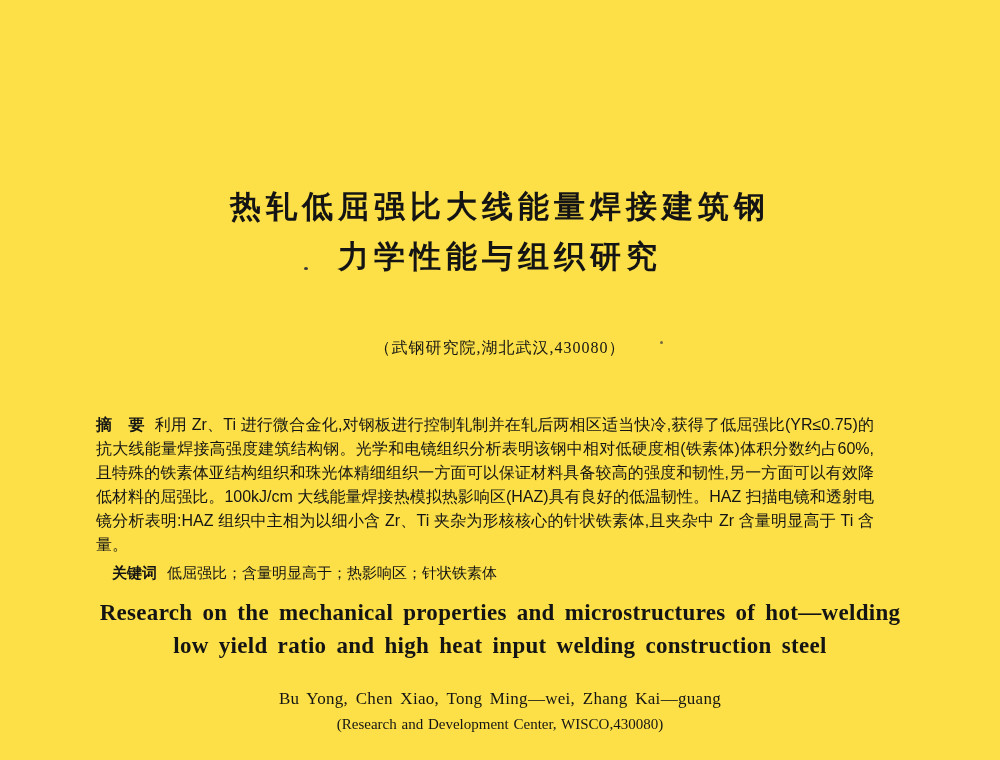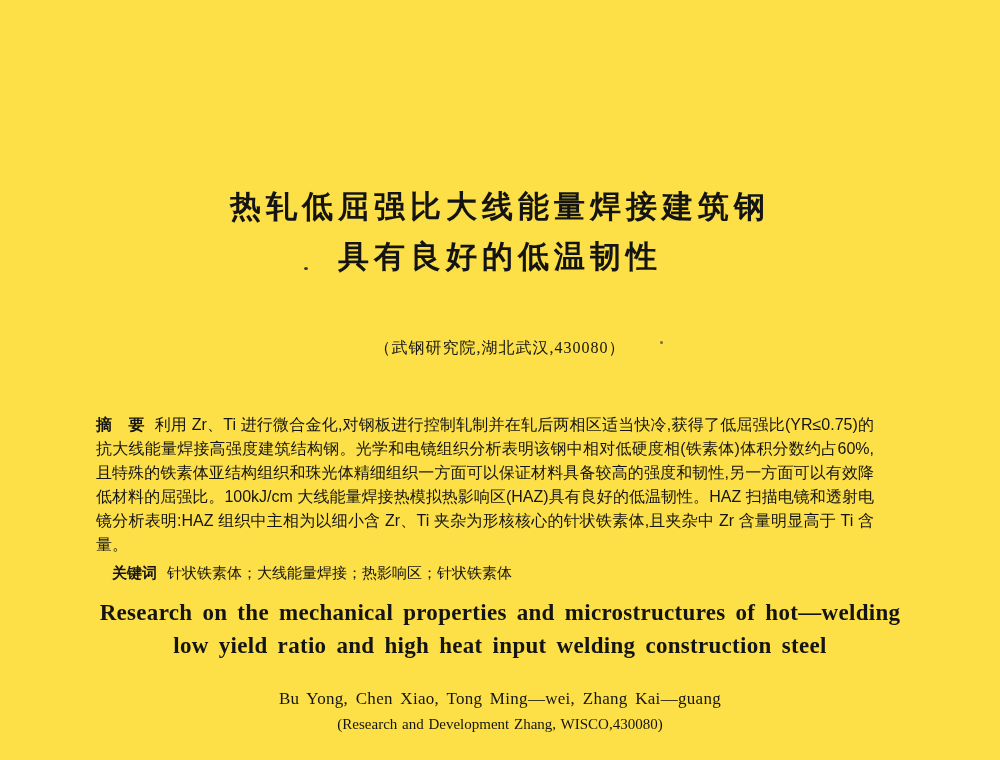--- a/index.html
+++ b/index.html
@@ -104,38 +104,38 @@
   .speck-1 { left: 304px; top: 267px; width: 4px; height: 3px; }
   .speck-2 { left: 660px; top: 341px; width: 3px; height: 3px; opacity: .7; }
 </style>
 </head>
 <body>
 
 <div class="page">
 
   <div class="centered zh-title">热轧低屈强比大线能量焊接建筑钢</div>
 
-  <div class="centered zh-title zh-title-2">具有良好的低温韧性</div>
+  <div class="centered zh-title zh-title-2">力学性能与组织研究</div>
 
   <div class="speck speck-1"></div>
 
 
   <div class="speck speck-2"></div>
 
   <div class="centered zh-affiliation">（武钢研究院,湖北武汉,430080）</div>
 
   <p class="abstract-block">
     <span class="label">摘　要</span><span>利用 Zr、Ti 进行微合金化,对钢板进行控制轧制并在轧后两相区适当快冷,获得了低屈强比(YR≤0.75)的抗大线能量焊接高强度建筑结构钢。光学和电镜组织分析表明该钢中相对低硬度相(铁素体)体积分数约占60%,且特殊的铁素体亚结构组织和珠光体精细组织一方面可以保证材料具备较高的强度和韧性,另一方面可以有效降低材料的屈强比。100kJ/cm 大线能量焊接热模拟热影响区(HAZ)具有良好的低温韧性。HAZ 扫描电镜和透射电镜分析表明:HAZ 组织中主相为以细小含 Zr、Ti 夹杂为形核核心的针状铁素体,且夹杂中 Zr 含量明显高于 Ti 含量。</span>
   </p>
 
   <p class="keywords-block">
-    <span class="label">关键词</span><span>针状铁素体；大线能量焊接；热影响区；针状铁素体</span>
+    <span class="label">关键词</span><span>低屈强比；含量明显高于；热影响区；针状铁素体</span>
   </p>
 
   <div class="centered en-title">Research on the mechanical properties and microstructures of hot—welding</div>
 
   <div class="centered en-title en-title-2">low yield ratio and high heat input welding construction steel</div>
 
   <div class="centered en-authors">Bu Yong, Chen Xiao, Tong Ming—wei, Zhang Kai—guang</div>
 
-  <div class="centered en-affiliation">(Research and Development Zhang, WISCO,430080)</div>
+  <div class="centered en-affiliation">(Research and Development Center, WISCO,430080)</div>
 
 </div>
 
 </body></html>

